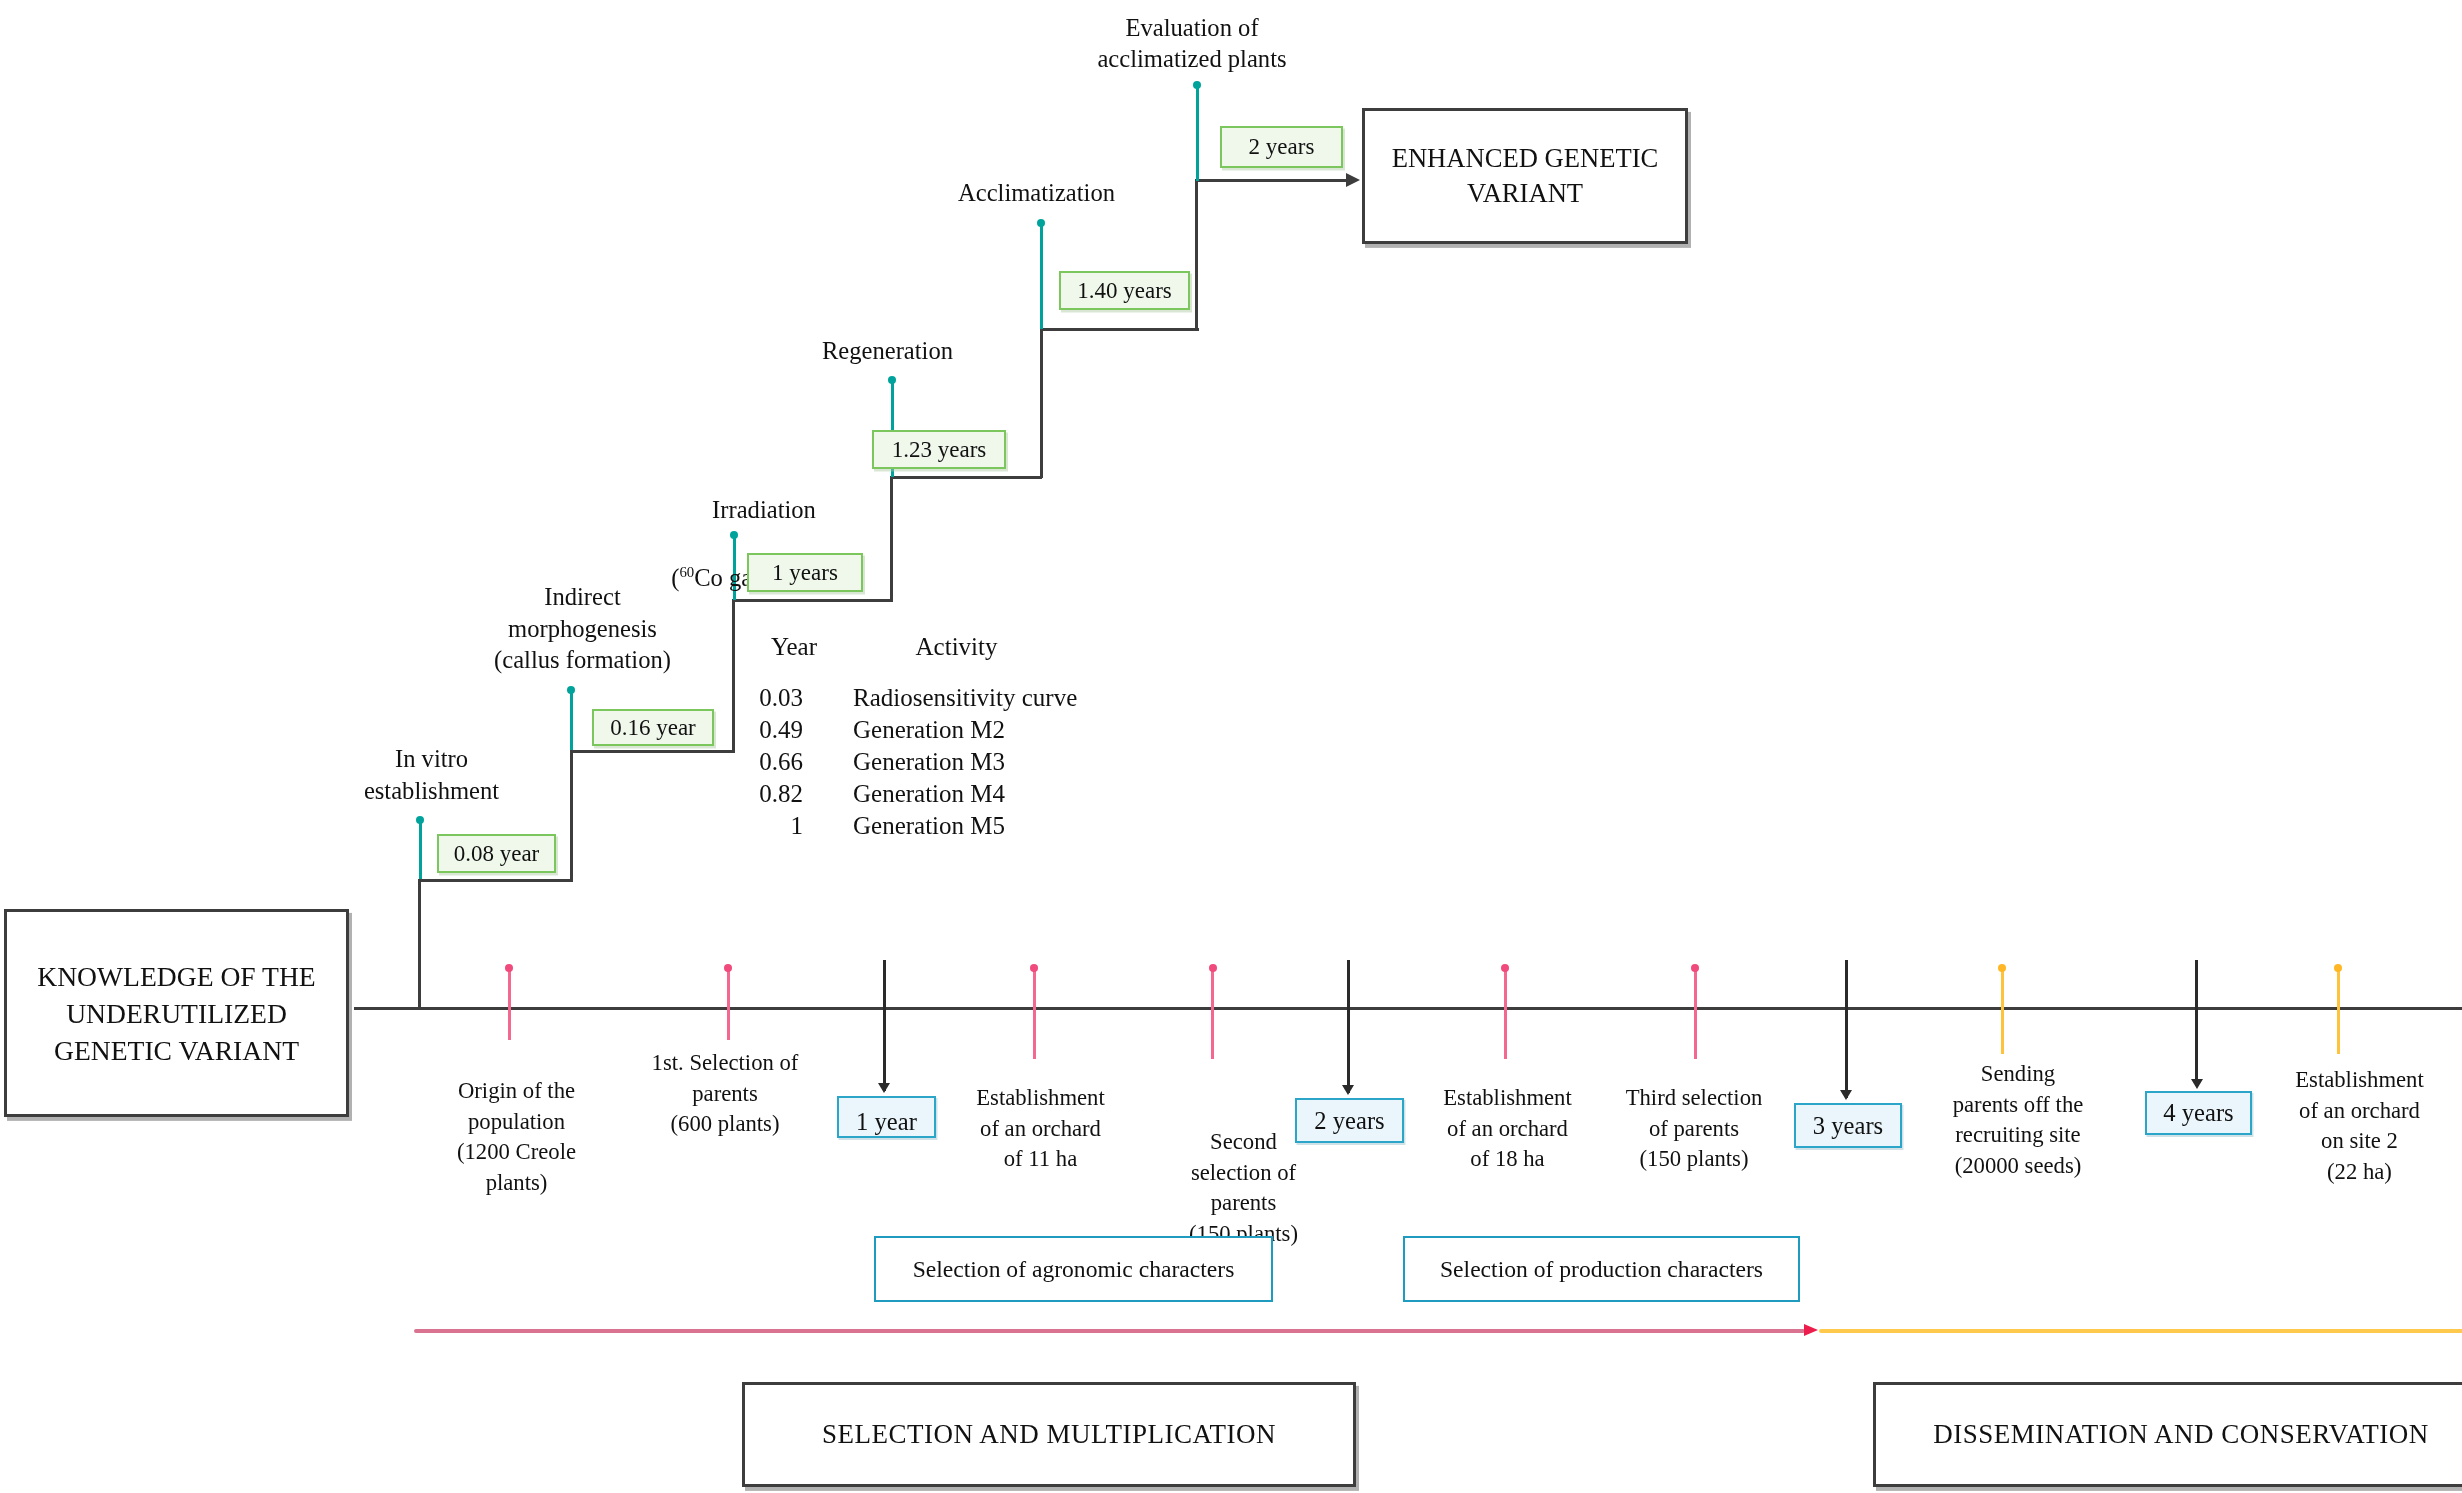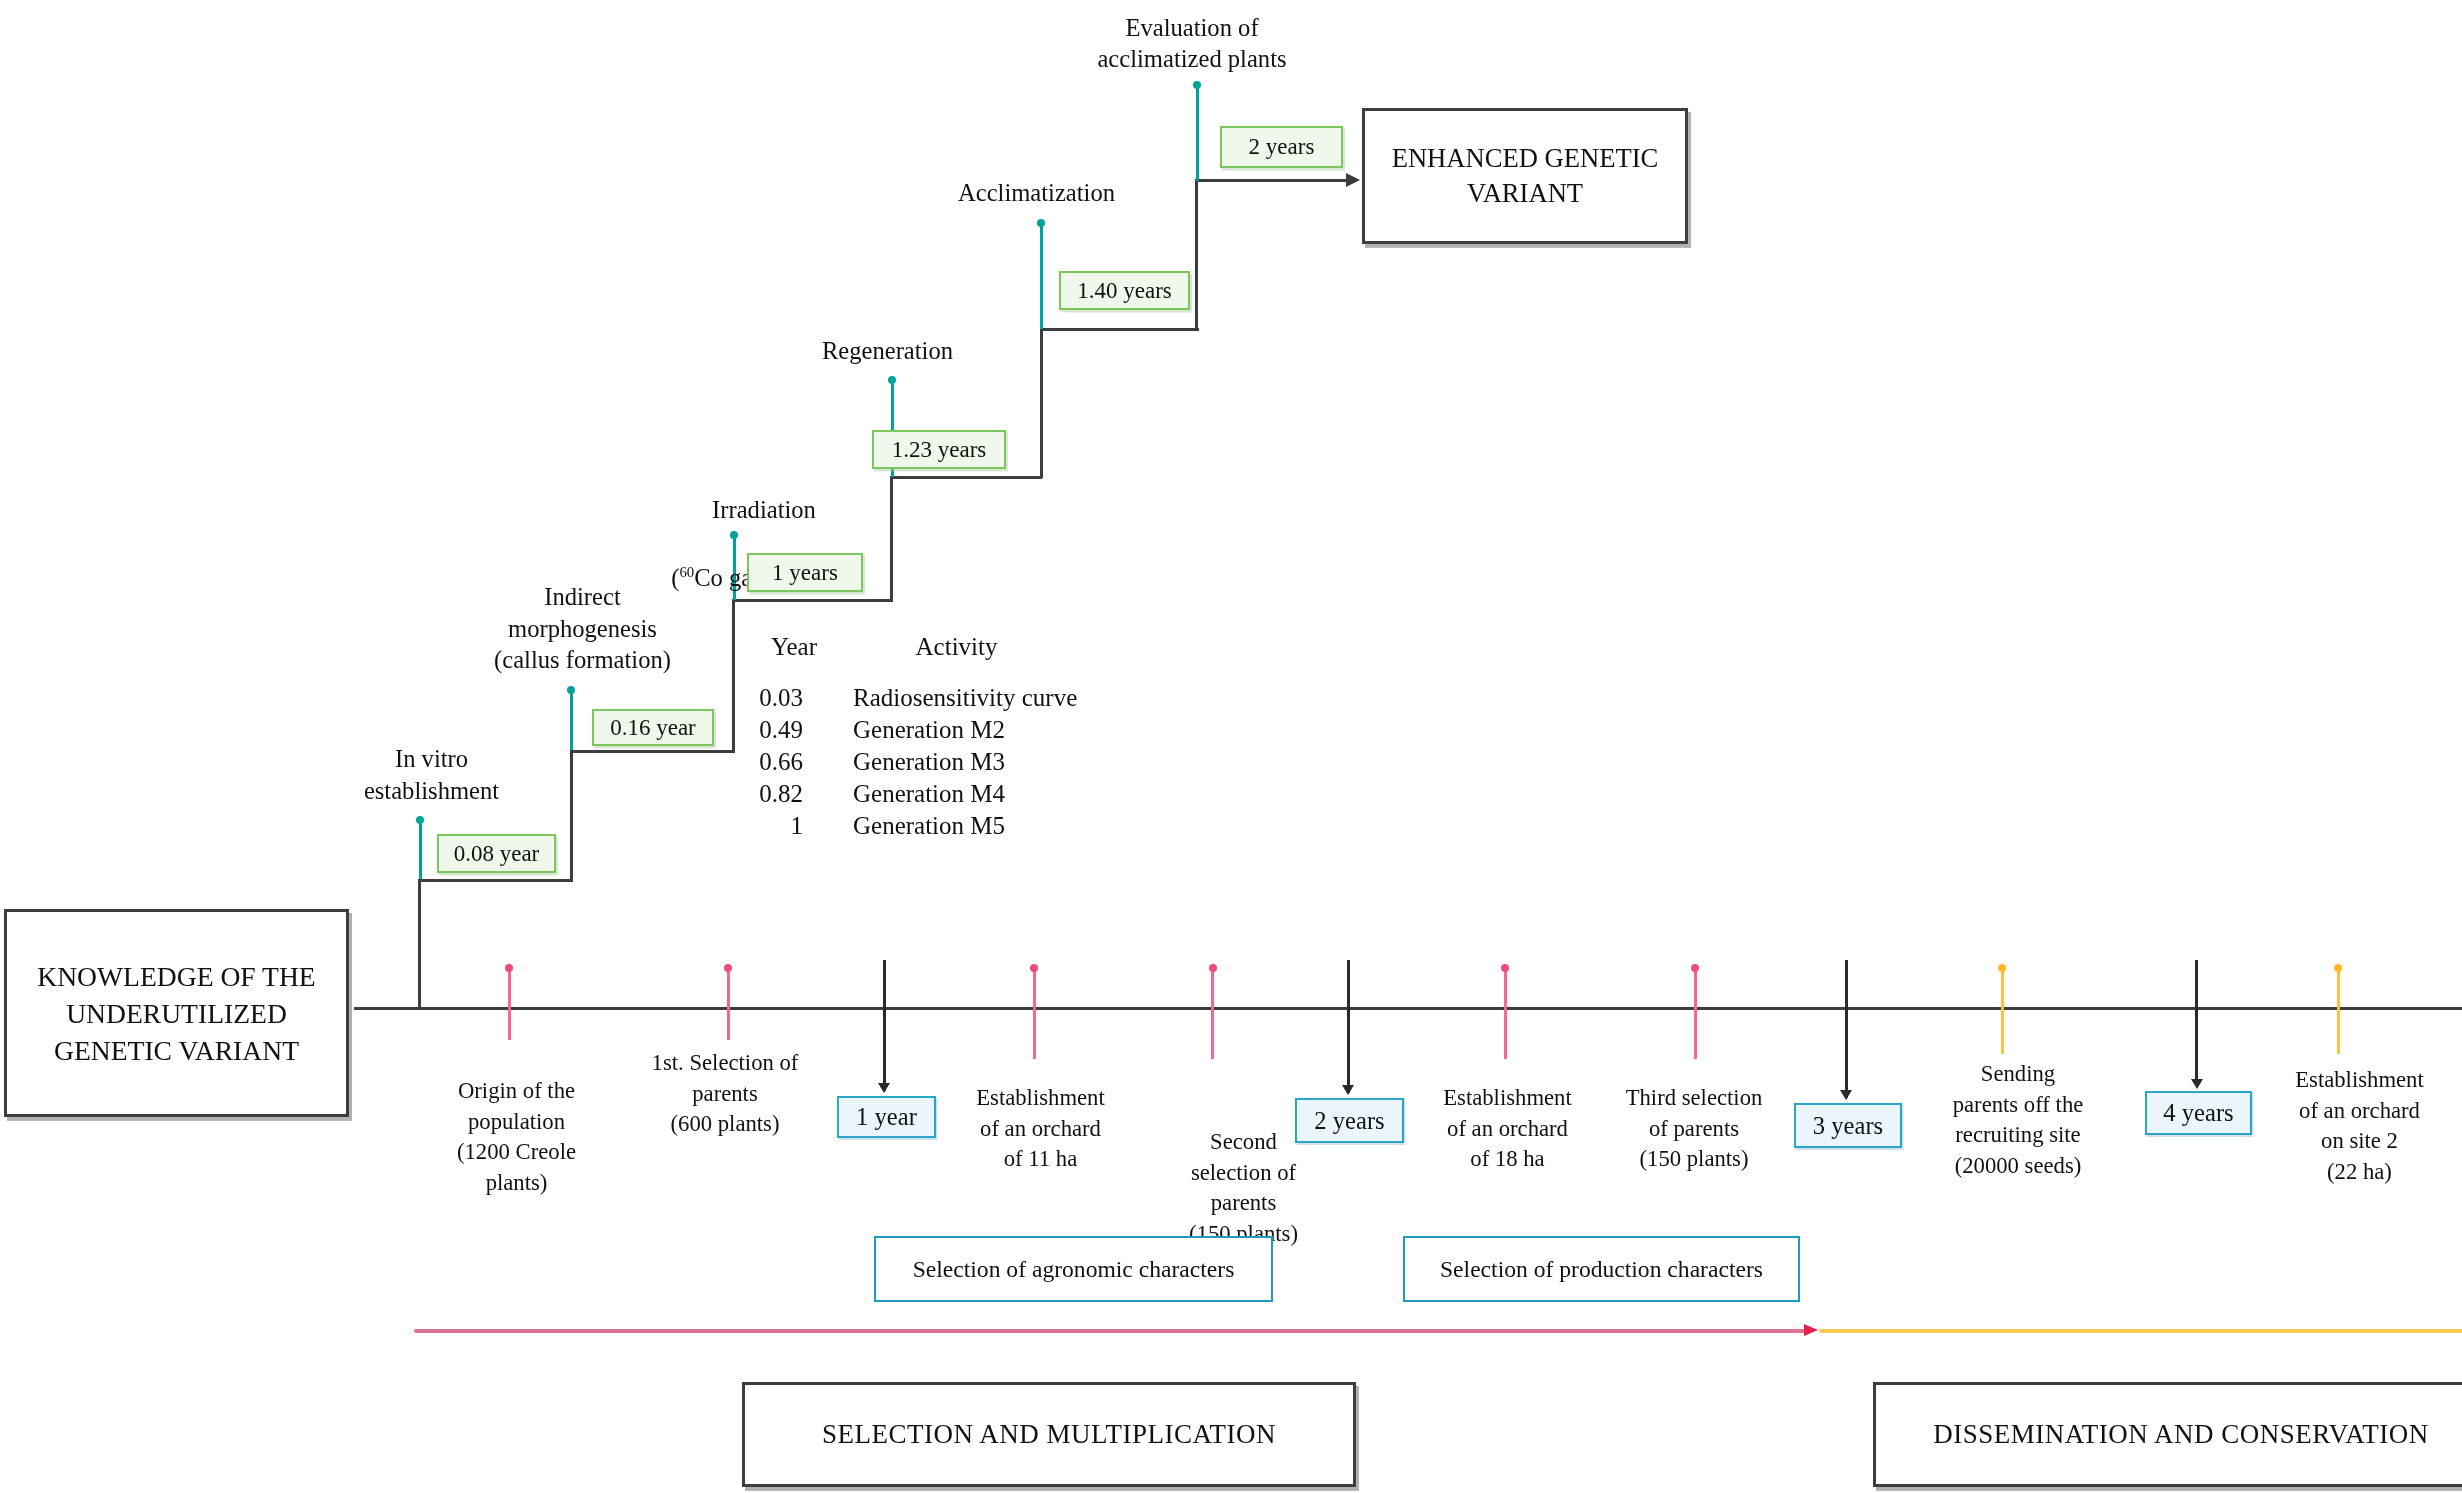--- a/index.html
+++ b/index.html
@@ -165,21 +165,21 @@
 parents off the
 recruiting site
 (20000 seeds)</div>
   <div class="lbl" style="left:2246px;top:1065px;width:227px;">Establishment
 of an orchard
 on site 2
 (22 ha)</div>
 
   <div class="year-line" style="left:883px;top:960px;height:131px;"></div>
   <div class="arrow-down" style="left:878px;top:1083px;"></div>
-  <div class="blue-box" style="left:837px;top:1096px;width:95px;height:38px;">
+  <div class="blue-box" style="left:837px;top:1096px;width:95px;height:38px;align-items:flex-end;">
       <span>1 year</span>
     </div>
 
   <div class="year-line" style="left:1347px;top:960px;height:133px;"></div>
   <div class="arrow-down" style="left:1342px;top:1085px;"></div>
   <div class="blue-box" style="left:1295px;top:1098px;width:105px;height:41px;">
       <span>2 years</span>
     </div>
 
   <div class="year-line" style="left:1845px;top:960px;height:138px;"></div>

